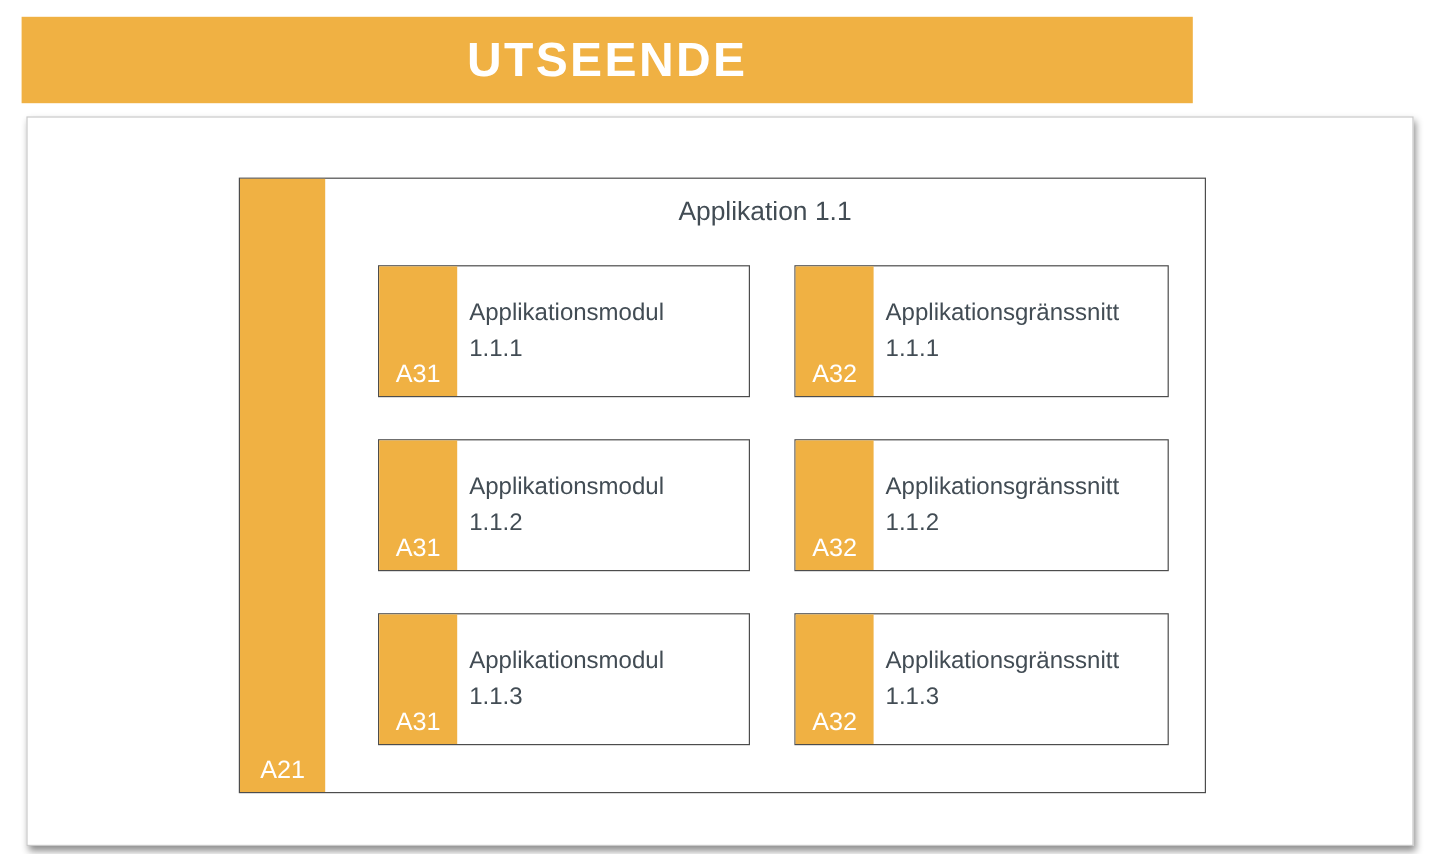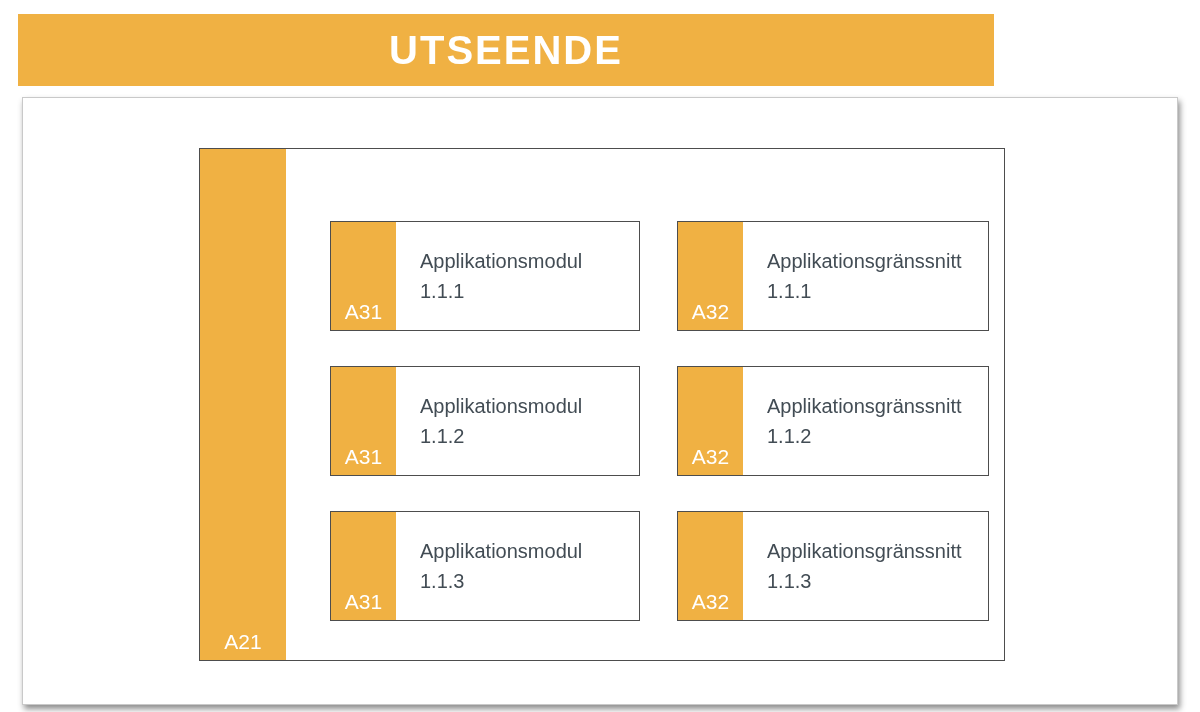--- a/index.html
+++ b/index.html
@@ -33,21 +33,21 @@
     }
     .outer {
       position: absolute;
       left: 176px; top: 50px;
       width: 806px; height: 513px;
       border: 1px solid var(--border, #4d4d4d);
       display: flex;
       background: #ffffff;
     }
     .outer-tab {
-      width: 86px;
+      width: 71px;
       background: var(--accent, #F0B143);
       position: relative;
       flex-shrink: 0;
     }
     .tab-label {
       position: absolute;
       bottom: 6px; left: 0;
       width: 100%;
       text-align: center;
       color: #ffffff;
@@ -79,21 +79,21 @@
       background: #ffffff;
     }
     .box-tab {
       width: 65px;
       background: var(--accent, #F0B143);
       position: relative;
       flex-shrink: 0;
     }
     .box-text {
       flex: 1;
-      padding-left: 24px;
+      padding-left: 10px;
       display: flex;
       flex-direction: column;
       justify-content: center;
       font-size: 20px;
       line-height: 30px;
       color: var(--text, #424c54);
     }
   </style>
 </head>
 <body>
@@ -101,20 +101,21 @@
 <div class="banner">
   <h1>UTSEENDE</h1>
 </div>
 
 <div class="panel">
   <div class="outer">
     <div class="outer-tab">
       <span class="tab-label">A21</span>
     </div>
     <div class="content">
+      <div class="app-title">Applikation 1.1</div>
       <div class="grid">
 
         <div class="box">
           <div class="box-tab">
             <span class="tab-label">A31</span>
           </div>
           <div class="box-text">
             <div>Applikationsmodul</div>
             <div>1.1.1</div>
           </div>

